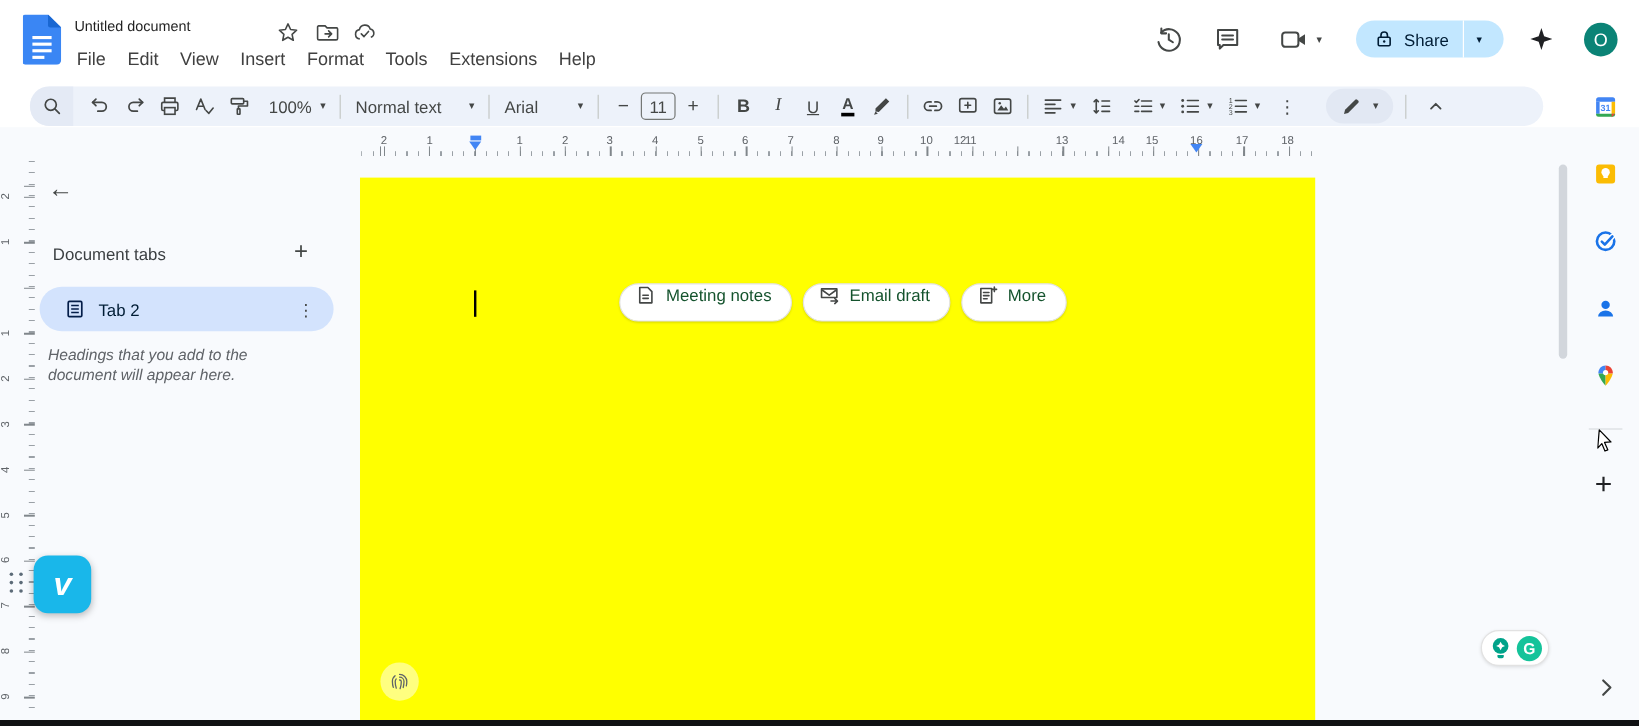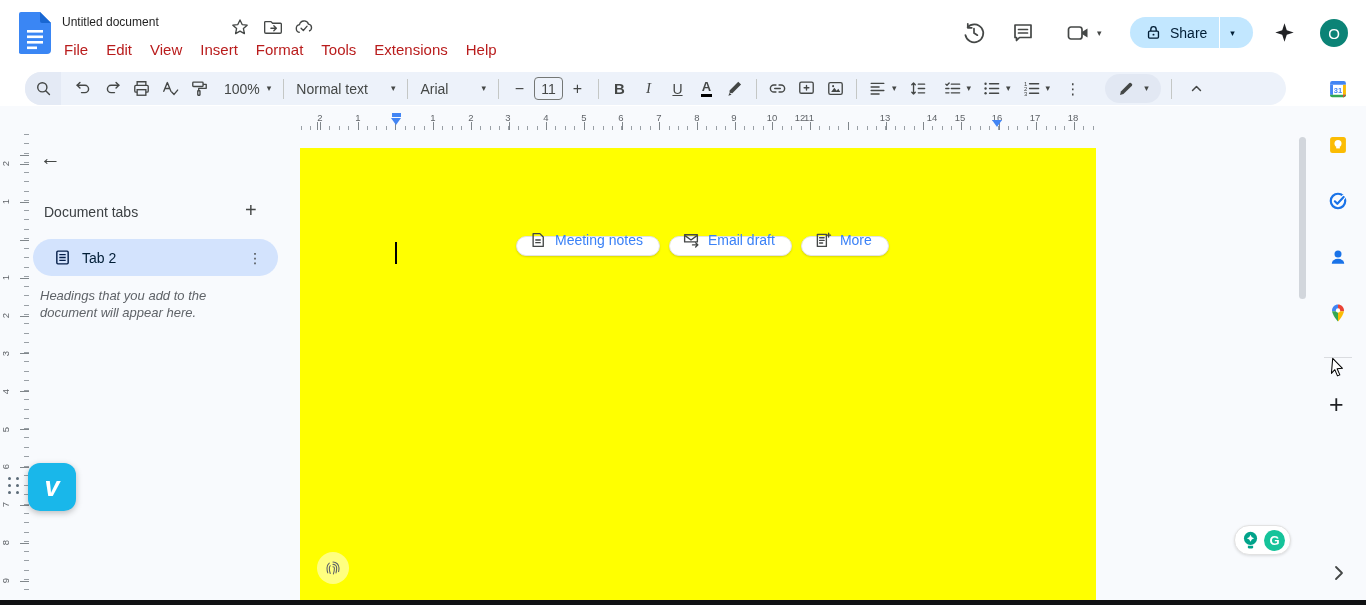--- a/index.html
+++ b/index.html
@@ -6,21 +6,21 @@
   html,body { width:1366px; height:605px; overflow:hidden; }
   body { position:relative; font-family:"Liberation Sans", sans-serif; background:#f8fafd; color:#1f1f1f; }
   svg { display:block; }
 
   
   .chrome { position:absolute; top:0; left:0; width:1366px; height:106px; background:#fff; }
   .logo { position:absolute; left:19px; top:12px; width:32px; height:42px; }
   .doc-title { position:absolute; left:62px; top:15px; font-size:12px; color:#1f1f1f; }
   .title-ico { position:absolute; top:17px; width:20px; height:20px; color:#444746; }
   .menubar { position:absolute; left:55px; top:39px; display:flex; }
-  .menu-item { font-size:15px; color:#b91c1c; padding:2px 9px; border-radius:8px; cursor:default; }
+  .menu-item { font-size:15px; color:#404040; padding:2px 9px; border-radius:8px; cursor:default; }
   .hdr-ico { position:absolute; top:21px; width:24px; height:24px; color:#444746; }
   .caret { font-size:9px; color:#444746; line-height:1; }
   .cam-caret { position:absolute; left:1097px; top:29px; }
   .share-pill { position:absolute; left:1130px; top:17px; width:123px; height:31px; background:#c2e7ff; border-radius:16px; display:flex; align-items:center; color:#001d35; }
   .share-lock { width:17px; height:17px; margin-left:15px; }
   .share-label { font-size:14px; margin-left:8px; }
   .share-div { width:1px; height:31px; background:#fff; margin-left:12px; }
   .share-caret { margin:2px 0 0 10px; color:#001d35; }
   .sparkle { position:absolute; left:1274px; top:22px; width:21px; height:21px; color:#202124; }
   .avatar { position:absolute; left:1320px; top:19px; width:28px; height:28px; border-radius:50%; color:#fff; font-size:15px; display:flex; align-items:center; justify-content:center; }
@@ -51,21 +51,21 @@
      background:repeating-linear-gradient(to bottom,#9aa0a6 0 1px,transparent 1px 9.475px); }
   .v-ticks-major { position:absolute; left:20px; top:134px; width:9px; height:464px;
      background:repeating-linear-gradient(to bottom,#80868b 0 1px,transparent 1px 37.9px); background-position-y:30px; }
   .ind-rect { position:absolute; left:392px; top:113px; width:9px; height:4px; background:#4285f4; }
   .tri-down { position:absolute; width:0; height:0; border-left:5px solid transparent; border-right:5px solid transparent; border-top:7px solid #4285f4; }
 
   
   .page { position:absolute; left:300px; top:148px; width:796px; height:452px; background:#ffff00; }
   .caret-bar { position:absolute; left:395px; top:242px; width:2px; height:22px; background:#000; }
   .chips { position:absolute; left:516px; top:236px; display:flex; gap:9px; }
-  .chip { height:20px; background:#fff; border:1px solid #e3e3e3; border-radius:16px; display:flex; align-items:center; gap:8px; padding:0 16px 12px 12px; font-size:14px; color:#3b82f6; box-shadow:0 1px 2px rgba(0,0,0,.15); }
+  .chip { height:32px; background:#fff; border:1px solid #e3e3e3; border-radius:16px; display:flex; align-items:center; gap:8px; padding:0 16px 12px 12px; font-size:14px; color:#14532d; box-shadow:0 1px 2px rgba(0,0,0,.15); }
   .chip svg { width:18px; height:18px; color:#444746; }
   .fp-badge { position:absolute; left:317px; top:552px; width:32px; height:32px; border-radius:50%; background:rgba(255,255,255,.5); display:flex; align-items:center; justify-content:center; }
   .fp-badge svg { width:20px; height:20px; }
 
   
   .back-arrow { position:absolute; left:40px; top:146px; font-size:21px; color:#444746; }
   .lp-title { position:absolute; left:44px; top:204px; font-size:14px; color:#3c4043; }
   .lp-add { position:absolute; left:245px; top:199px; font-size:20px; color:#444746; }
   .tab-pill { position:absolute; left:33px; top:239px; width:245px; height:37px; background:#d3e3fd; border-radius:19px; display:flex; align-items:center; }
   .tab-pill svg { width:17px; height:17px; margin-left:21px; color:#041e49; }

